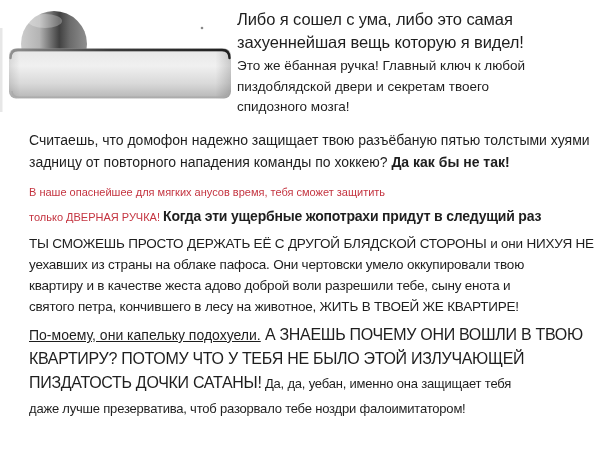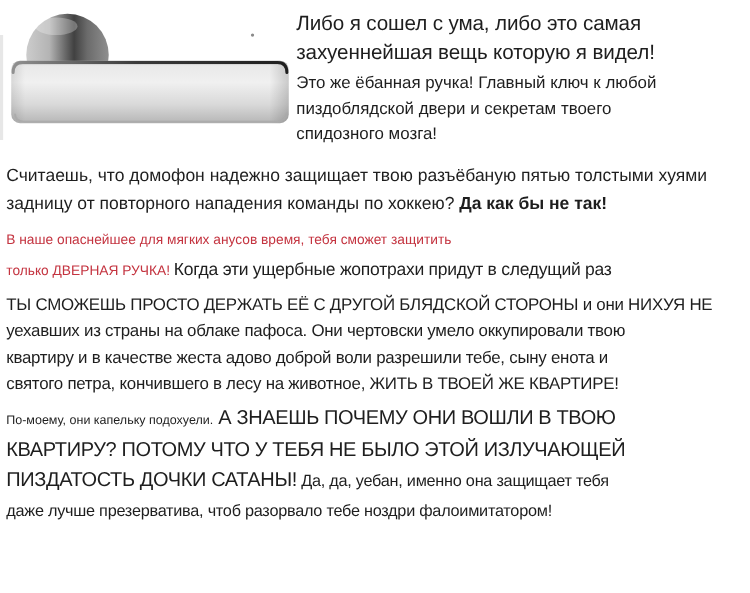--- a/index.html
+++ b/index.html
@@ -15,33 +15,33 @@
   }
   .line { white-space: nowrap; }
 
   .top { display: flex; }
   .photo { width: 233px; height: 120px; flex: 0 0 auto; }
   .toptext { padding-top: 8px; padding-left: 4px; }
 
   .headline { font-size: 16.5px; line-height: 23px; letter-spacing: -0.1px; }
   .subheadline { font-size: 13.5px; line-height: 20.5px; margin-top: 2px; }
 
-  .para { padding: 0 5px; }
+  .para { padding: 0 5px; margin-left: 24px; }
 
   .p-intercom { margin-top: 10px; font-size: 14px; line-height: 21.5px; }
   .p-intercom .b { font-weight: 700; text-align: right; }
 
   .p-danger { margin-top: 6px; line-height: 23px; }
   .p-danger .red { color: #c43440; font-size: 11px; }
-  .p-danger .blk { font-weight: 400; font-size: 14px; letter-spacing: -0.2px; }
+  .p-danger .blk { font-weight: 700; font-size: 14px; letter-spacing: -0.2px; }
 
   .p-hold { margin-top: 4px; font-size: 13.5px; line-height: 21px; letter-spacing: -0.2px; }
 
   .p-final { margin-top: 6px; line-height: 24px; }
-  .p-final .und { font-size: 10px; }
+  .p-final .und { font-size: 14px; text-decoration: underline; }
   .p-final .caps { font-size: 16px; letter-spacing: -0.3px; }
   .p-final .tail { font-size: 13px; letter-spacing: -0.2px; }
 </style>
 </head>
 <body>
 
 <div class="page">
 
   <div class="top">
     <div class="photo">

